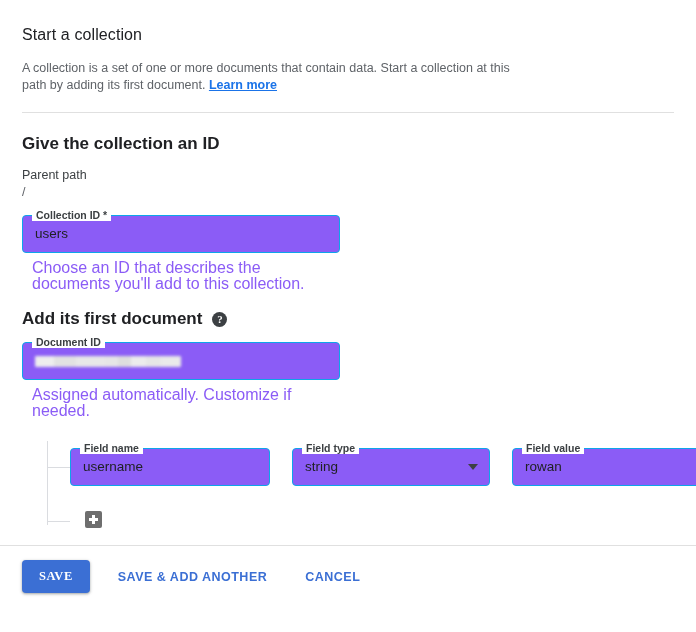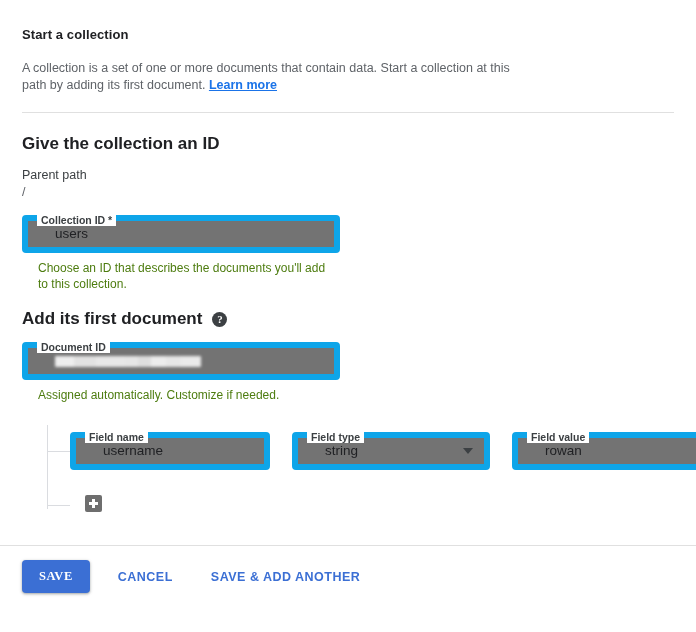--- a/index.html
+++ b/index.html
@@ -8,21 +8,21 @@
     width: 696px; height: 632px;
     background: #ffffff;
     font-family: "Liberation Sans", sans-serif;
     -webkit-font-smoothing: antialiased;
   }
   .page { position: relative; width: 696px; height: 632px; overflow: hidden; background:#fff; }
 
   
   .intro { padding: 22px 22px 0 22px; }
   .intro-title {
-    font-size: 13px; font-weight: 700; color: #202124;
+    font-size: 16px; font-weight: 400; color: #202124;
     letter-spacing: .1px; line-height: 26px; margin: 0 0 12px 0;
   }
   .intro-desc {
     font-size: 12.5px; color: #5f6368; line-height: 17px;
     max-width: 510px; margin: 0;
   }
   .learn-more {
     color: #1a73e8; text-decoration: underline; cursor: pointer; font-weight: bold;
   }
   .divider { height: 1px; background: #e0e0e0; width: 100%; }
@@ -41,41 +41,41 @@
     font-size: 11px; font-weight: 700; line-height: 1;
     margin-left: 10px; cursor: pointer; font-family: "Liberation Serif", serif;
   }
 
   .parent-label { font-size: 12.5px; color: #3c4043; line-height: 17px; }
   .parent-value { font-size: 12.5px; color: #5f6368; line-height: 17px; margin-bottom: 14px; }
 
   
   .field {
     position: relative;
-    border: 6px solid #0ea5e9;
+    border: 1px solid #0ea5e9;
     border-radius: 4px;
     height: 38px;
-    background: #737373;
+    background: #8b5cf6;
     display: flex; align-items: center;
-    padding: 0 27px;
+    padding: 0 12px;
   }
   .field-label {
     position: absolute; top: -7px; left: 9px;
     background: #fff; padding: 0 4px;
     font-size: 10.5px; font-weight: 700; color: #3c4043;
     line-height: 12px; white-space: nowrap;
   }
   .field-value {
     font-size: 13.5px; color: #202124; line-height: 18px;
     border: none; outline: none; background: transparent;
     width: 100%; font-family: Liberation Sans, sans-serif; padding: 0;
   }
   .field-hint {
-    font-size: 12px; color: #4d7c0f; line-height: 16px;
-    margin: 7px 0 0 16px; max-width: 300px;
+    font-size: 16px; color: #8b5cf6; line-height: 16px;
+    margin: 7px 0 0 10px; max-width: 300px;
   }
 
   .collection-id-field { width: 318px; margin-top: 8px; }
   .document-id-field { width: 318px; margin-top: 10px; }
 
   
   .redacted {
     height: 11px; width: 146px; border-radius: 1px;
     background: linear-gradient(90deg,
       #eeeeee 0%, #eeeeee 13%,
@@ -217,17 +217,17 @@
         <span class="plus-h"></span>
         <span class="plus-v"></span>
       </button>
     </div>
 
   </div>
 
   <div class="footer-divider"></div>
   <div class="footer">
     <button class="btn-save">SAVE</button>
+    <button class="btn-text">SAVE &amp; ADD ANOTHER</button>
     <button class="btn-text">CANCEL</button>
-    <button class="btn-text">SAVE &amp; ADD ANOTHER</button>
   </div>
 
 </div>
 
 </body></html>

